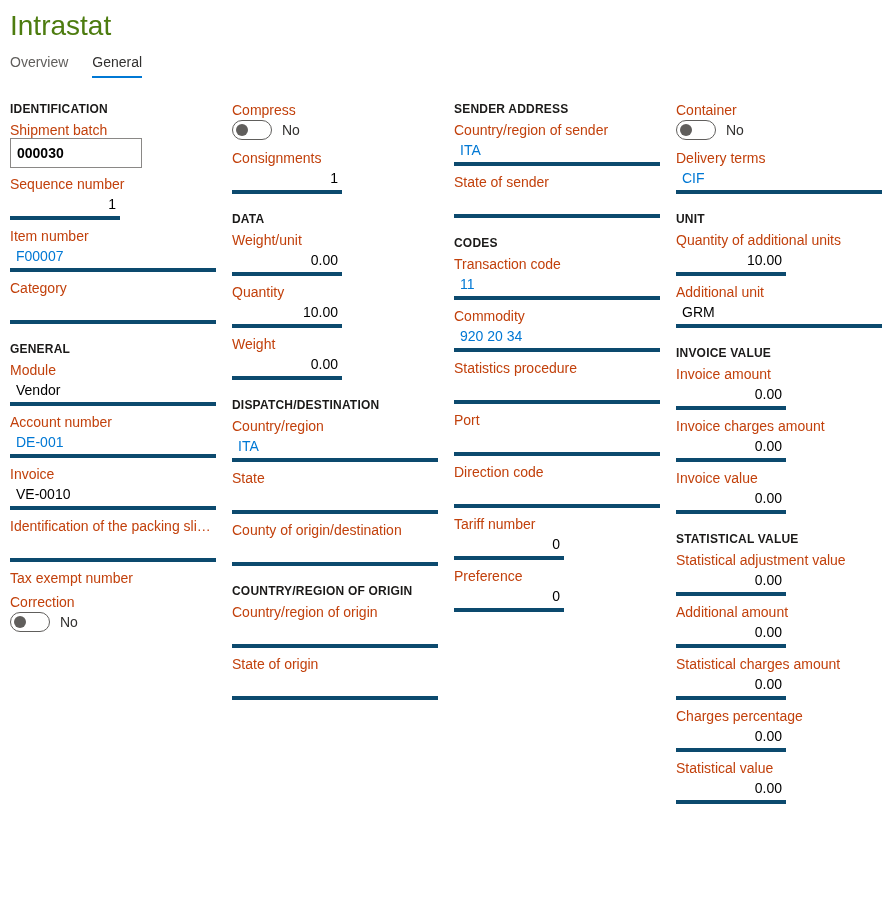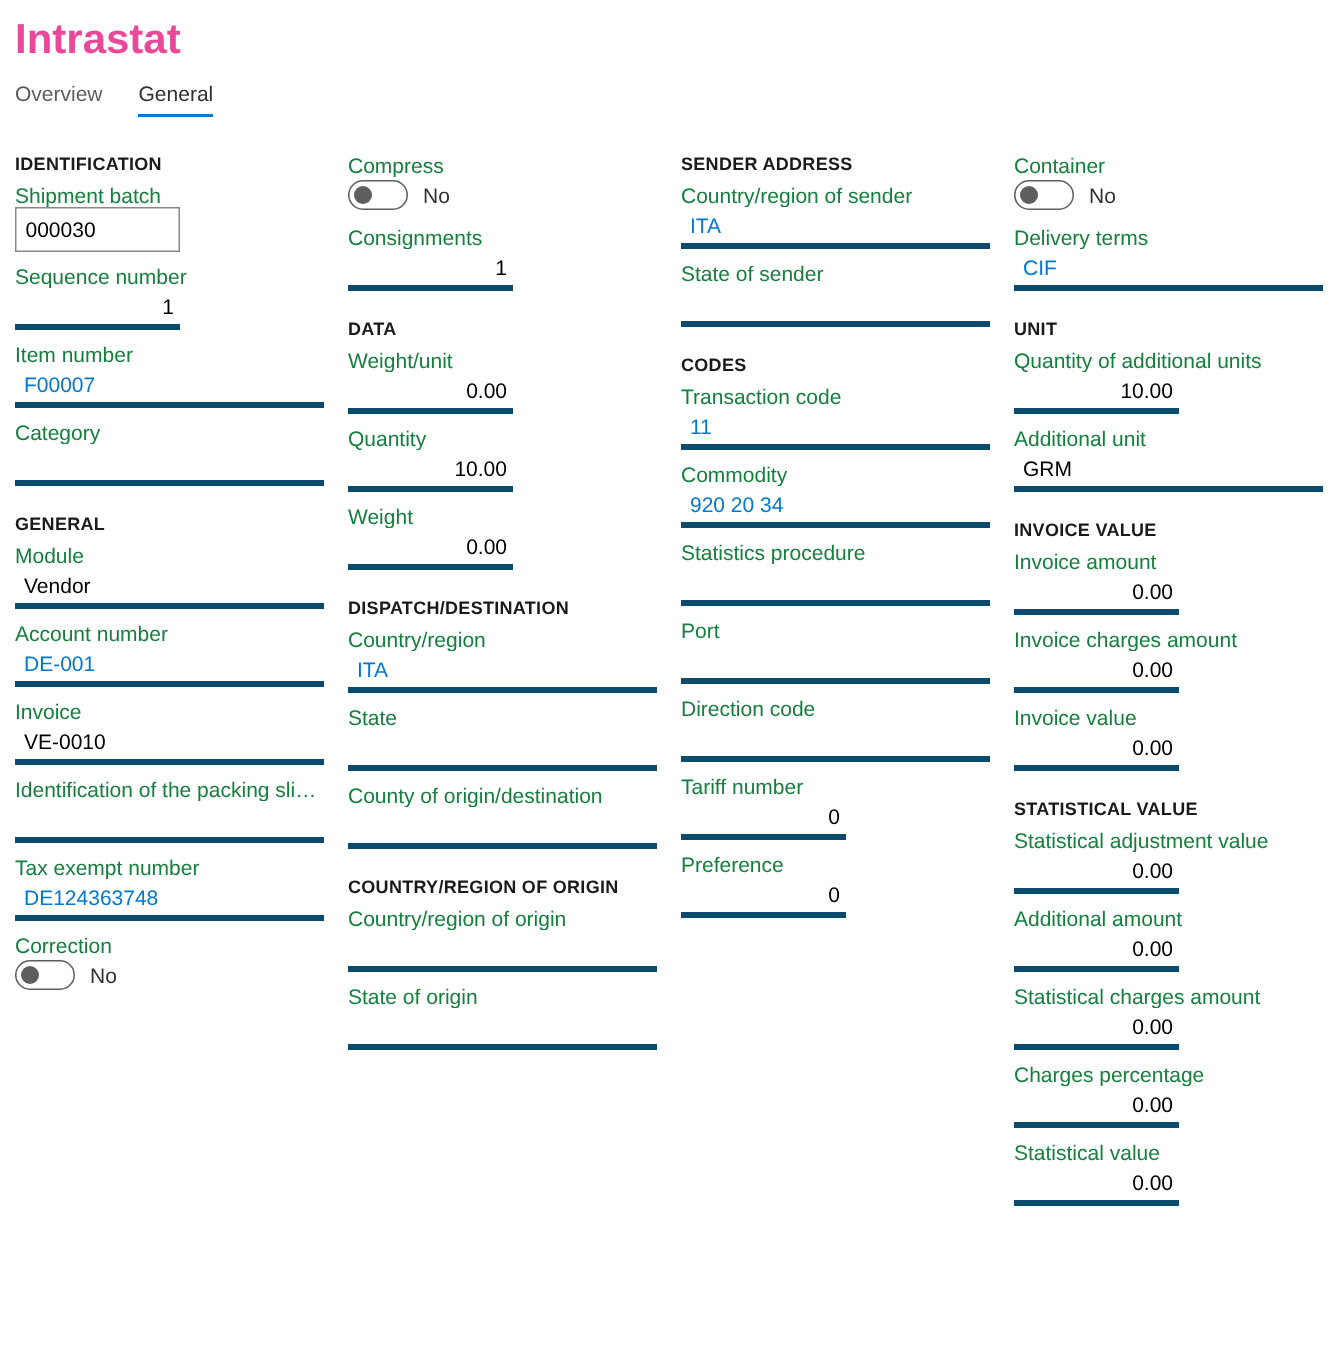--- a/index.html
+++ b/index.html
@@ -1,26 +1,26 @@
 <!DOCTYPE html>
 <html><head>
   <meta charset="utf-8">
   <style>
     *{box-sizing:border-box;margin:0;padding:0}
     body{font-family:'Segoe UI',Arial,sans-serif;background:#fff;color:#323130;width:892px;padding:10px 10px 30px 10px}
-    h1{font-size:28px;font-weight:700;color:#ec4899;margin-bottom:12px}
+    h1{font-size:28px;font-weight:400;color:#4d7c0f;margin-bottom:12px}
     .tabs{display:flex;gap:24px;margin-bottom:24px}
     .tab{font-size:14px;color:#605e5c;padding-bottom:6px;cursor:pointer}
     .tab.active{color:#323130;font-weight:400;border-bottom:2px solid #0078d4}
     .cols{display:flex;gap:16px}
     .col{flex:1;min-width:0}
     .section-head{font-size:12px;font-weight:700;text-transform:uppercase;color:#1b1a19;margin:18px 0 6px 0;letter-spacing:0.2px}
     .section-head.first{margin-top:0}
     .field{margin-bottom:8px}
-    .flabel{font-size:14px;color:#15803d;display:block;margin-bottom:0;white-space:nowrap;overflow:hidden;text-overflow:ellipsis}
+    .flabel{font-size:14px;color:#c2410c;display:block;margin-bottom:0;white-space:nowrap;overflow:hidden;text-overflow:ellipsis}
     .val{font-size:14px;height:28px;border:none;border-bottom:4px solid #0c4a6e;background:transparent;width:100%;padding:4px 4px 4px 6px;outline:none}
     .val.num{text-align:right;padding-right:4px}
     .val.link{color:#0078d4}
     .val.boxed{border:1px solid #8a8886;height:30px}
     .toggle-row{display:flex;align-items:center;gap:10px;margin-top:2px;margin-bottom:10px}
     .toggle{width:40px;height:20px;border:1px solid #605e5c;border-radius:10px;position:relative;cursor:pointer;display:inline-block}
     .knob{width:12px;height:12px;border-radius:50%;background:#605e5c;position:absolute;top:3px;left:3px}
     .toggle-label{font-size:14px;color:#323130}
   </style>
 </head>
@@ -32,21 +32,21 @@
   <div class="tab">Overview</div>
   <div class="tab active">General</div>
 </div>
 
 <div class="cols">
 
   <div class="col">
     <div class="section-head first">IDENTIFICATION</div>
     <div class="field">
       <span class="flabel">Shipment batch</span>
-      <input class="val boxed" style="width: 110px;" value="000030">
+      <input class="val boxed" style="width: 132px; font-weight: bold;" value="000030">
     </div>
     <div class="field">
       <span class="flabel">Sequence number</span>
       <input class="val num" style="width: 110px;" value="1">
     </div>
     <div class="field">
       <span class="flabel">Item number</span>
       <input class="val link" value="F00007" style="">
     </div>
     <div class="field">
@@ -66,21 +66,20 @@
     <div class="field">
       <span class="flabel">Invoice</span>
       <input class="val" value="VE-0010" style="">
     </div>
     <div class="field">
       <span class="flabel">Identification of the packing slip ...</span>
       <input class="val" value="" style="">
     </div>
     <div class="field">
       <span class="flabel">Tax exempt number</span>
-      <input class="val link" value="DE124363748" style="">
     </div>
     <div class="field">
       <span class="flabel">Correction</span>
       <div class="toggle-row">
         <span class="toggle">
             <span class="knob"></span>
           </span>
         <span class="toggle-label">No</span>
       </div>
     </div>

